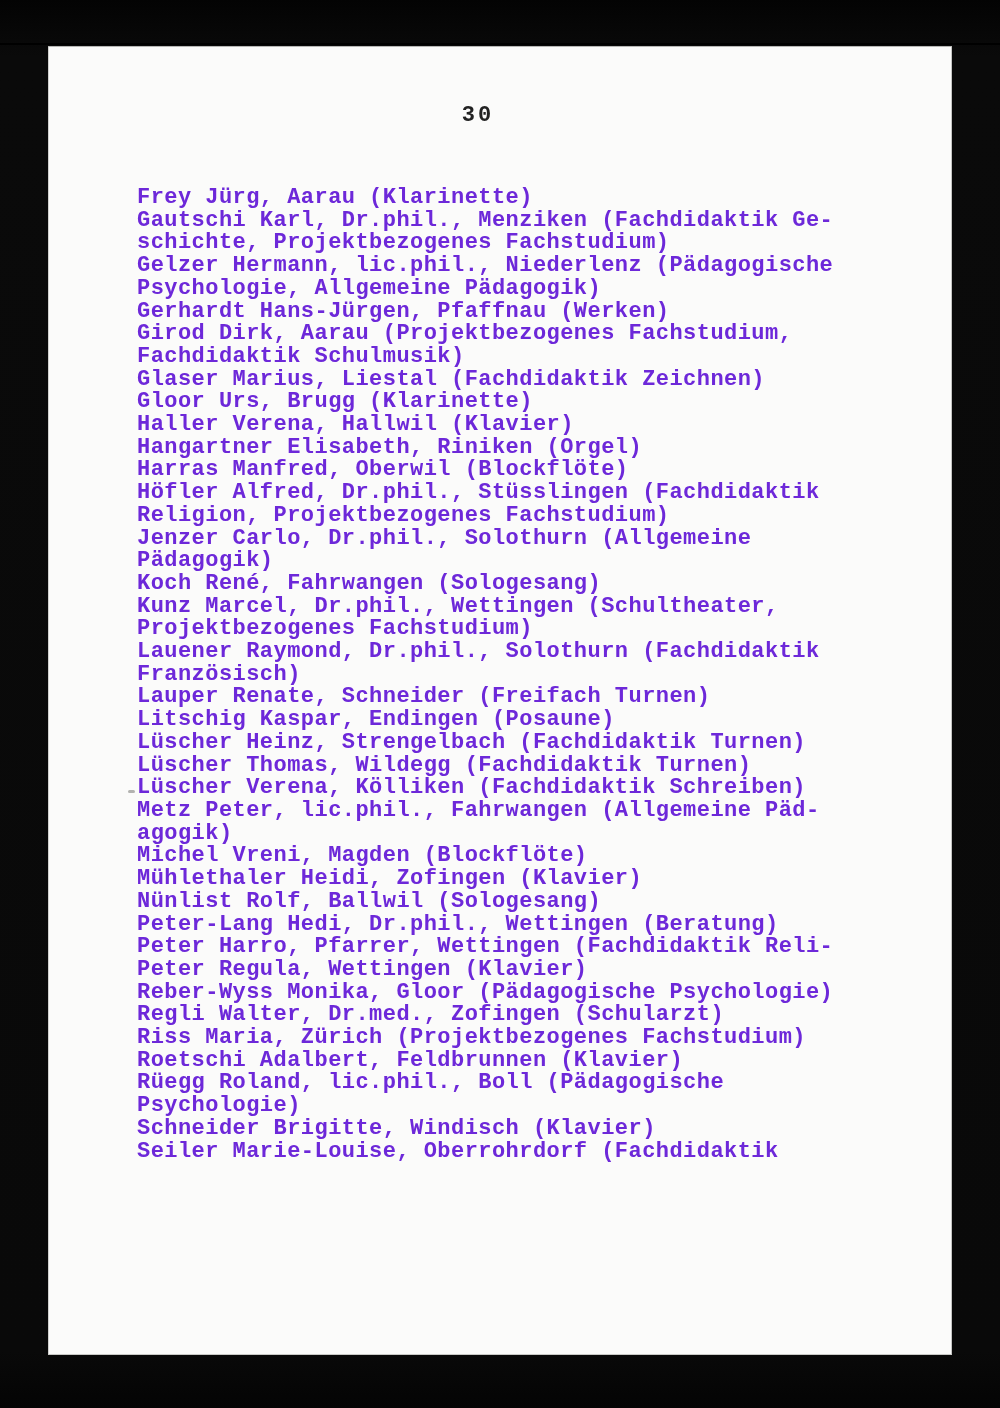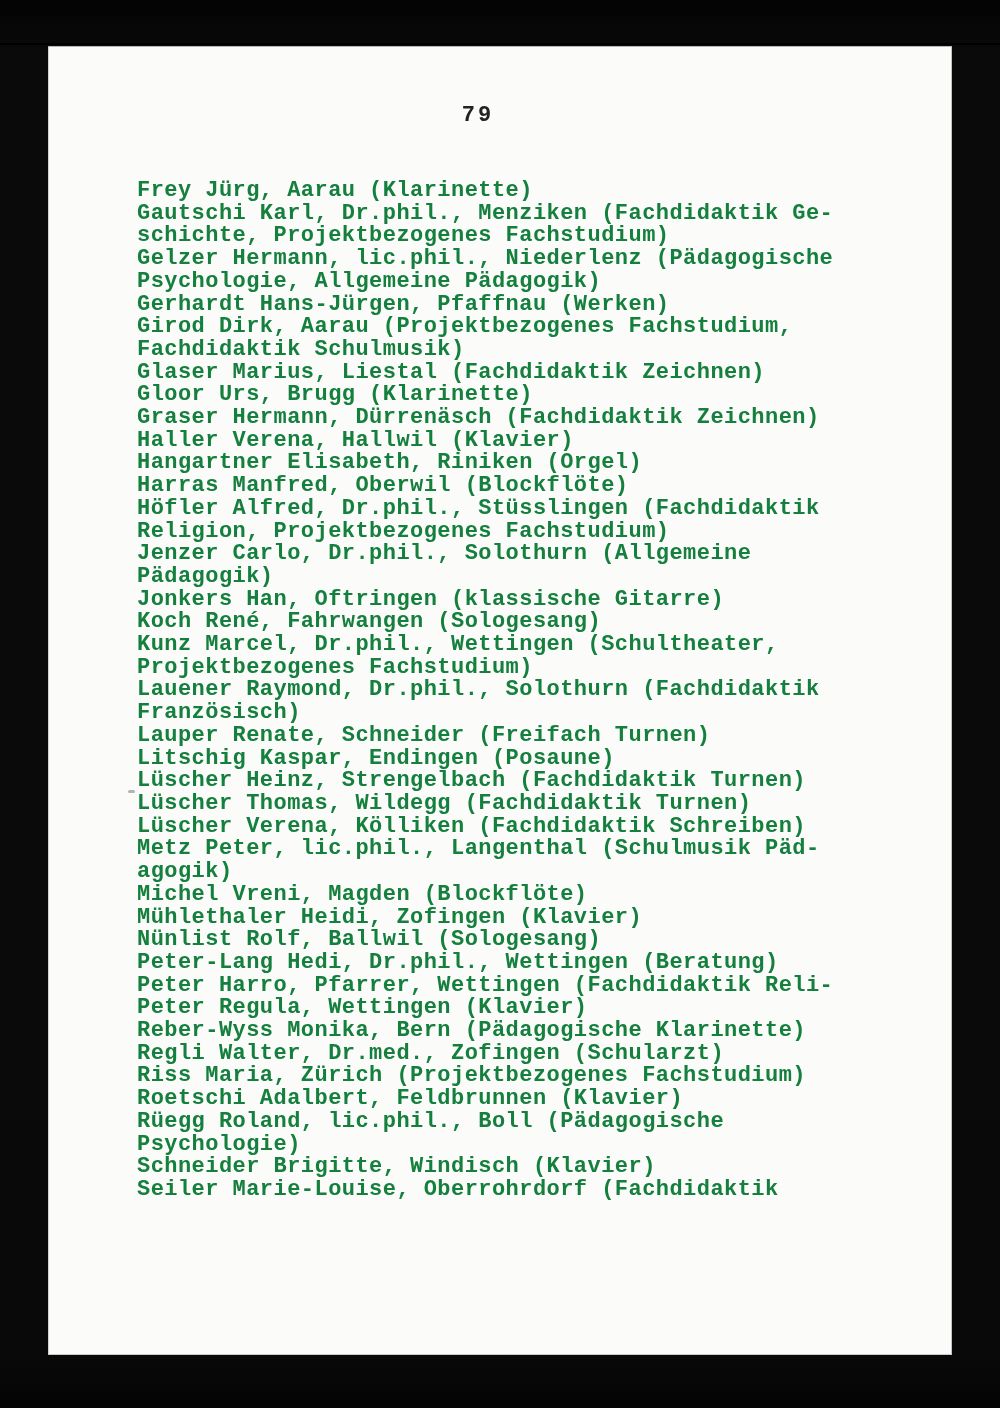--- a/index.html
+++ b/index.html
@@ -53,23 +53,23 @@
     width: 860px; 
     text-align: center;
     font-size: 22px;
     font-weight: bold;
     letter-spacing: 3px;
     color: #222;
   }
   .text-block {
     position: absolute;
     left: 89px;
-    top: 134px;
+    top: 141px;
     width: 740px;
-    color: #15803d;
+    color: #6d28d9;
   }
   .text-line {
     font-size: 22px;
     font-weight: bold;
     line-height: 22.7px;
     letter-spacing: 0.45px;
     white-space: pre;
   }
   
   .speckle {
@@ -80,60 +80,58 @@
     height: 3px;
     background: #b3b3b0;
     border-radius: 2px;
   }
 </style>
 </head>
 <body>
 
 <div class="scan-frame">
   <div class="page">
-    <div class="page-number">79</div>
+    <div class="page-number">30</div>
     <div class="text-block">
         <div class="text-line">Frey Jürg, Aarau (Klarinette)</div>
         <div class="text-line">Gautschi Karl, Dr.phil., Menziken (Fachdidaktik Ge-</div>
         <div class="text-line">schichte, Projektbezogenes Fachstudium)</div>
         <div class="text-line">Gelzer Hermann, lic.phil., Niederlenz (Pädagogische</div>
         <div class="text-line">Psychologie, Allgemeine Pädagogik)</div>
         <div class="text-line">Gerhardt Hans-Jürgen, Pfaffnau (Werken)</div>
         <div class="text-line">Girod Dirk, Aarau (Projektbezogenes Fachstudium,</div>
         <div class="text-line">Fachdidaktik Schulmusik)</div>
         <div class="text-line">Glaser Marius, Liestal (Fachdidaktik Zeichnen)</div>
         <div class="text-line">Gloor Urs, Brugg (Klarinette)</div>
-        <div class="text-line">Graser Hermann, Dürrenäsch (Fachdidaktik Zeichnen)</div>
         <div class="text-line">Haller Verena, Hallwil (Klavier)</div>
         <div class="text-line">Hangartner Elisabeth, Riniken (Orgel)</div>
         <div class="text-line">Harras Manfred, Oberwil (Blockflöte)</div>
         <div class="text-line">Höfler Alfred, Dr.phil., Stüsslingen (Fachdidaktik</div>
         <div class="text-line">Religion, Projektbezogenes Fachstudium)</div>
         <div class="text-line">Jenzer Carlo, Dr.phil., Solothurn (Allgemeine</div>
         <div class="text-line">Pädagogik)</div>
-        <div class="text-line">Jonkers Han, Oftringen (klassische Gitarre)</div>
         <div class="text-line">Koch René, Fahrwangen (Sologesang)</div>
         <div class="text-line">Kunz Marcel, Dr.phil., Wettingen (Schultheater,</div>
         <div class="text-line">Projektbezogenes Fachstudium)</div>
         <div class="text-line">Lauener Raymond, Dr.phil., Solothurn (Fachdidaktik</div>
         <div class="text-line">Französisch)</div>
         <div class="text-line">Lauper Renate, Schneider (Freifach Turnen)</div>
         <div class="text-line">Litschig Kaspar, Endingen (Posaune)</div>
         <div class="text-line">Lüscher Heinz, Strengelbach (Fachdidaktik Turnen)</div>
         <div class="text-line">Lüscher Thomas, Wildegg (Fachdidaktik Turnen)</div>
         <div class="text-line">Lüscher Verena, Kölliken (Fachdidaktik Schreiben)</div>
-        <div class="text-line">Metz Peter, lic.phil., Langenthal (Schulmusik Päd-</div>
+        <div class="text-line">Metz Peter, lic.phil., Fahrwangen (Allgemeine Päd-</div>
         <div class="text-line">agogik)</div>
         <div class="text-line">Michel Vreni, Magden (Blockflöte)</div>
         <div class="text-line">Mühlethaler Heidi, Zofingen (Klavier)</div>
         <div class="text-line">Nünlist Rolf, Ballwil (Sologesang)</div>
         <div class="text-line">Peter-Lang Hedi, Dr.phil., Wettingen (Beratung)</div>
         <div class="text-line">Peter Harro, Pfarrer, Wettingen (Fachdidaktik Reli-</div>
         <div class="text-line">Peter Regula, Wettingen (Klavier)</div>
-        <div class="text-line">Reber-Wyss Monika, Bern (Pädagogische Klarinette)</div>
+        <div class="text-line">Reber-Wyss Monika, Gloor (Pädagogische Psychologie)</div>
         <div class="text-line">Regli Walter, Dr.med., Zofingen (Schularzt)</div>
         <div class="text-line">Riss Maria, Zürich (Projektbezogenes Fachstudium)</div>
         <div class="text-line">Roetschi Adalbert, Feldbrunnen (Klavier)</div>
         <div class="text-line">Rüegg Roland, lic.phil., Boll (Pädagogische</div>
         <div class="text-line">Psychologie)</div>
         <div class="text-line">Schneider Brigitte, Windisch (Klavier)</div>
         <div class="text-line">Seiler Marie-Louise, Oberrohrdorf (Fachdidaktik</div>
       </div>
     <div class="speckle"></div>
   </div>

